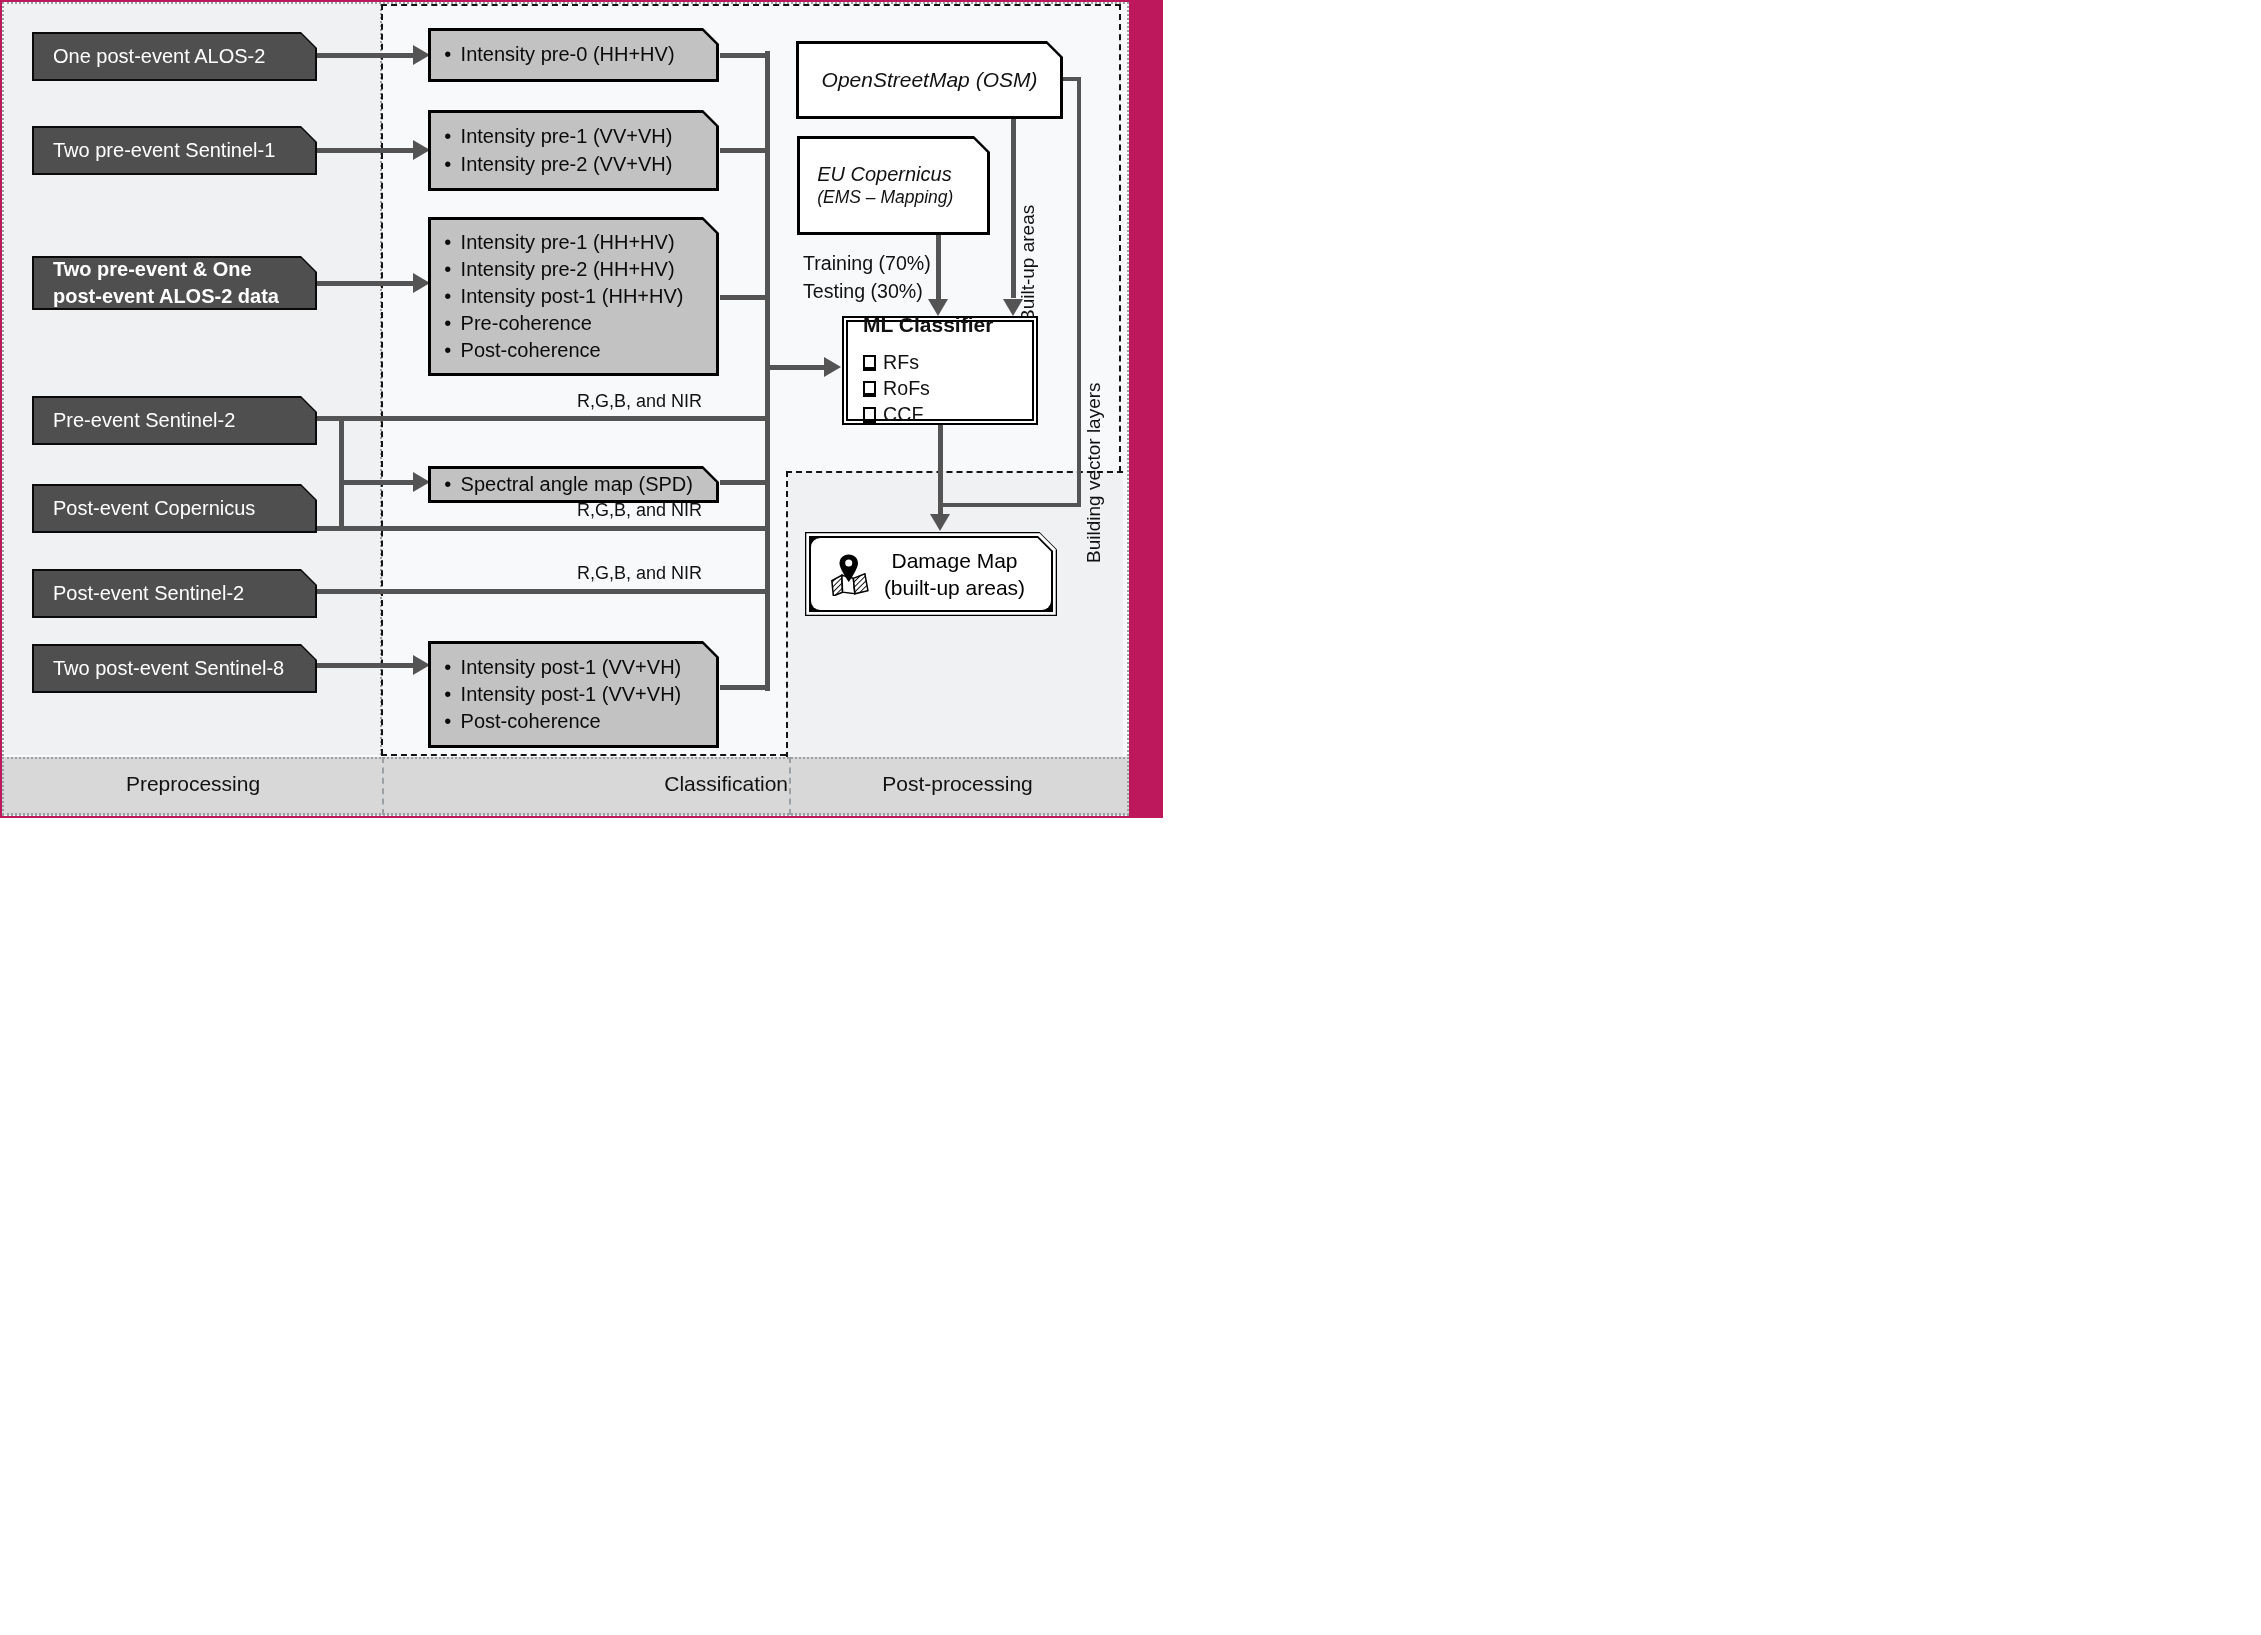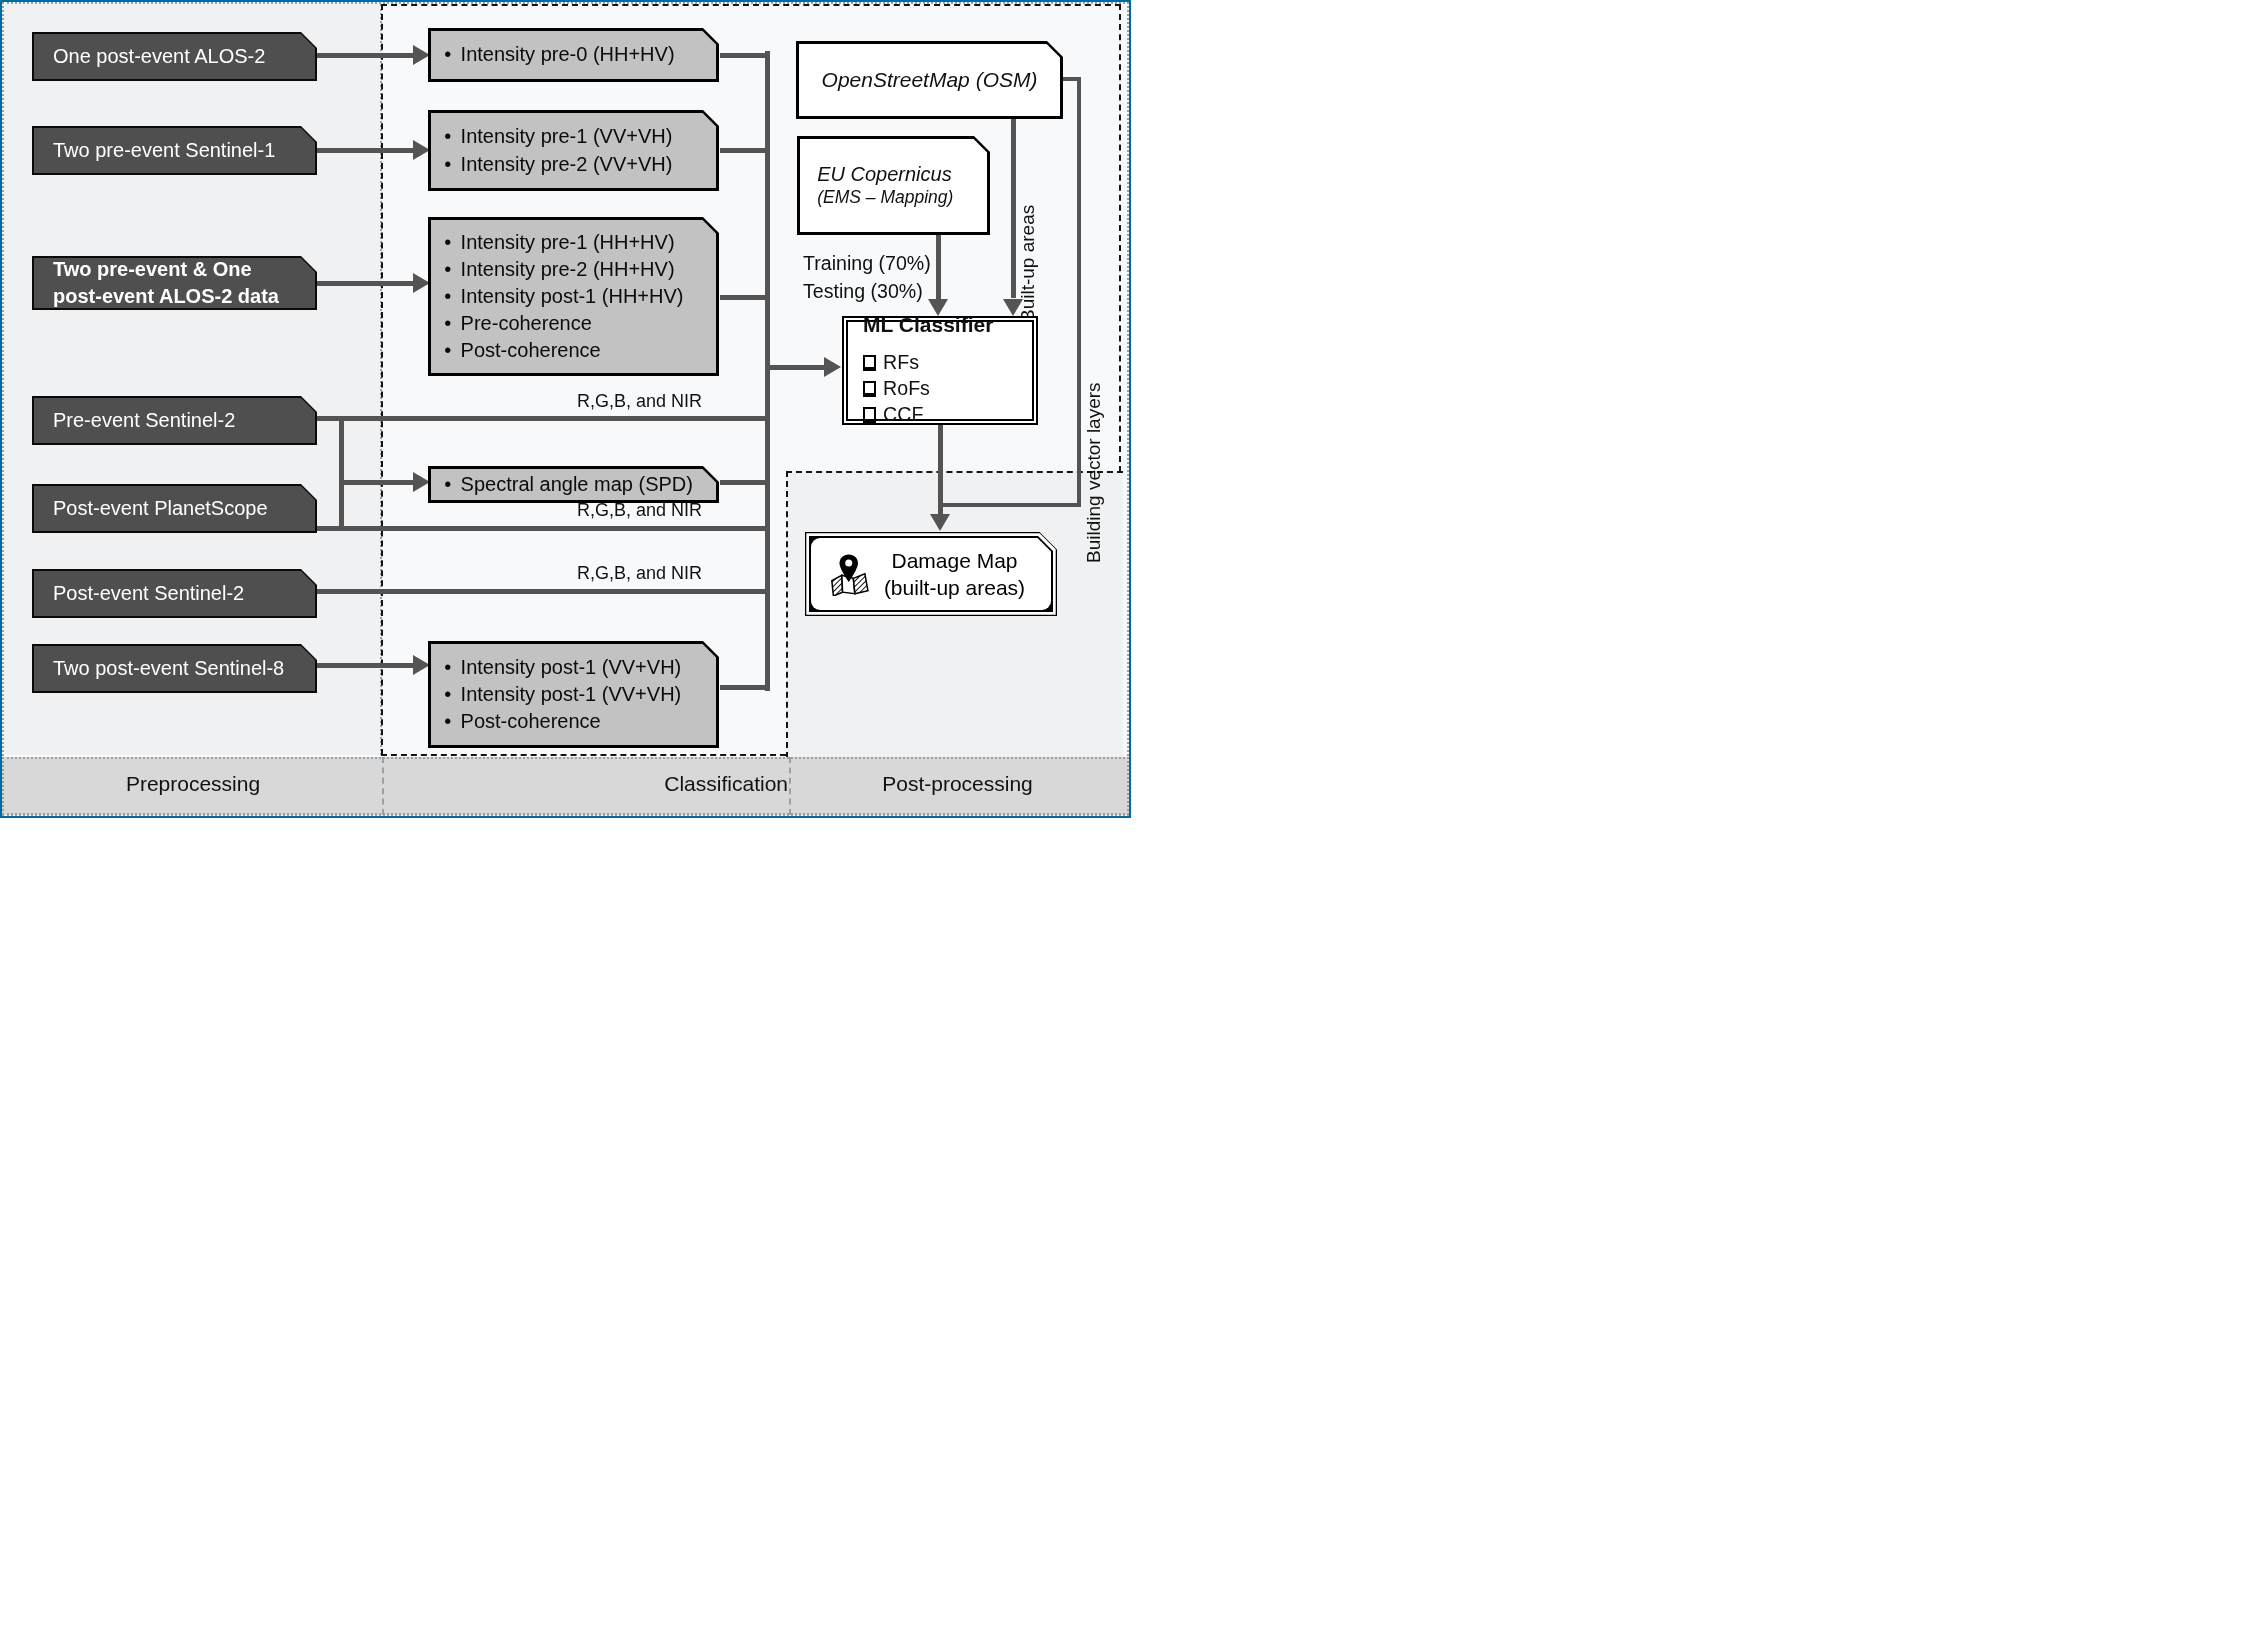--- a/index.html
+++ b/index.html
@@ -1,17 +1,17 @@
 <!DOCTYPE html>
 <html style="font-size:10.8px"><head>
 <meta charset="utf-8">
 <style>
   html,body{margin:0;padding:0;background:#fff;}
-  .fig{position:relative;width:1131px;height:818px;background:#0369a1;
-       font-family:"Liberation Sans","DejaVu Sans",sans-serif;color:#111;overflow:hidden;}
+  .fig{position:relative;width:1131px;height:818px;background:#be185d;
+       font-family:"Liberation Sans","DejaVu Sans",sans-serif;color:#111;overflow:hidden;padding-left:32px;}
   .outer-border{position:absolute;left:2px;top:2px;width:1123px;height:810px;
        border:2px dotted #9aa0a3;background:#f8f9fb;}
   .pre-panel{position:absolute;left:4px;top:4px;width:376px;height:751px;background:#f0f1f2;
        border-right:2px dotted #9aa0a3;}
   .post-panel{position:absolute;left:786px;top:471px;width:335px;height:285px;background:#f0f1f2;
        border-top:2px dashed #141414;border-left:2px dashed #141414;}
   .dash-top{position:absolute;left:381px;top:4px;width:740px;height:0;border-top:2px dashed #141414;}
   .dash-left{position:absolute;left:381px;top:4px;width:0;height:751px;border-left:2px dashed #141414;}
   .dash-right{position:absolute;left:1119px;top:4px;width:0;height:468px;border-left:2px dashed #141414;}
   .dash-bottom{position:absolute;left:381px;top:754px;width:405px;height:0;border-top:2px dashed #141414;}
@@ -149,21 +149,21 @@
       <div>post-event ALOS-2 data</div>
     </div>
   </div>
   <div class="src notch" style="top:396px;height:49px;">
     <div class="src-in notch-sm">
         <div>Pre-event Sentinel-2</div>
       </div>
   </div>
   <div class="src notch" style="top:484px;height:49px;">
     <div class="src-in notch-sm">
-        <div>Post-event PlanetScope</div>
+        <div>Post-event Copernicus</div>
       </div>
   </div>
   <div class="src notch" style="top:569px;height:49px;">
     <div class="src-in notch-sm">
         <div>Post-event Sentinel-2</div>
       </div>
   </div>
   <div class="src notch" style="top:644px;height:49px;">
     <div class="src-in notch-sm">
         <div>Two post-event Sentinel-8</div>

